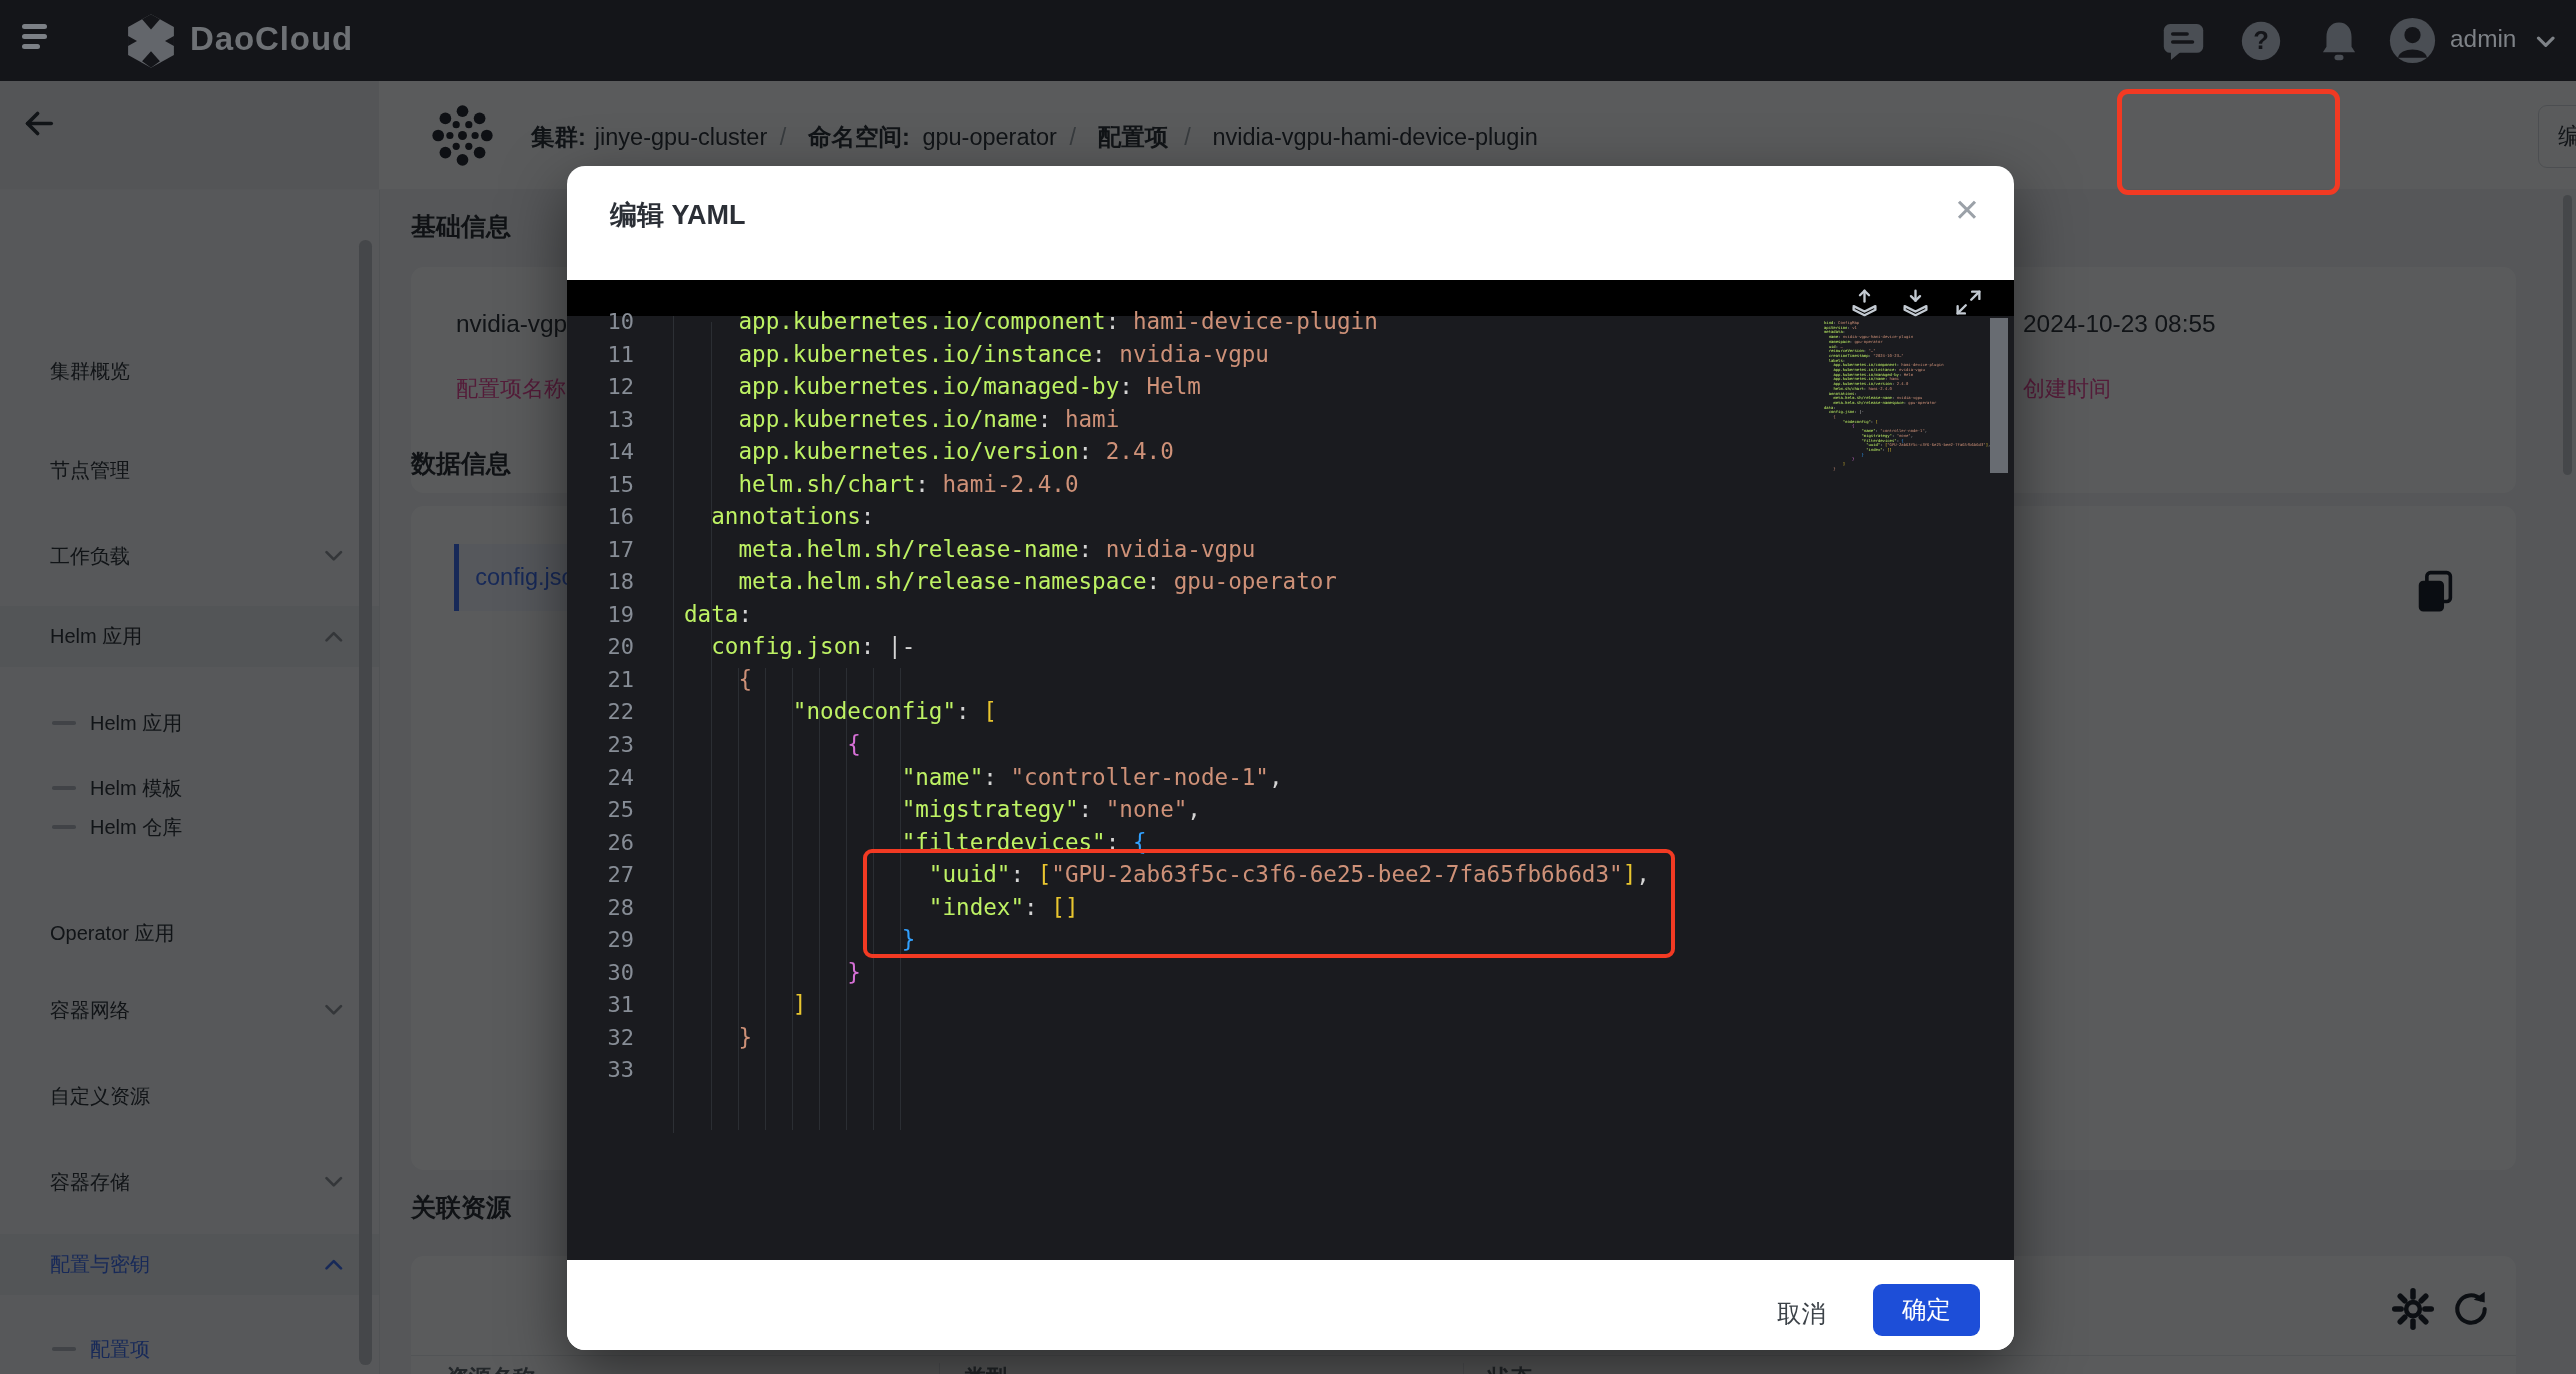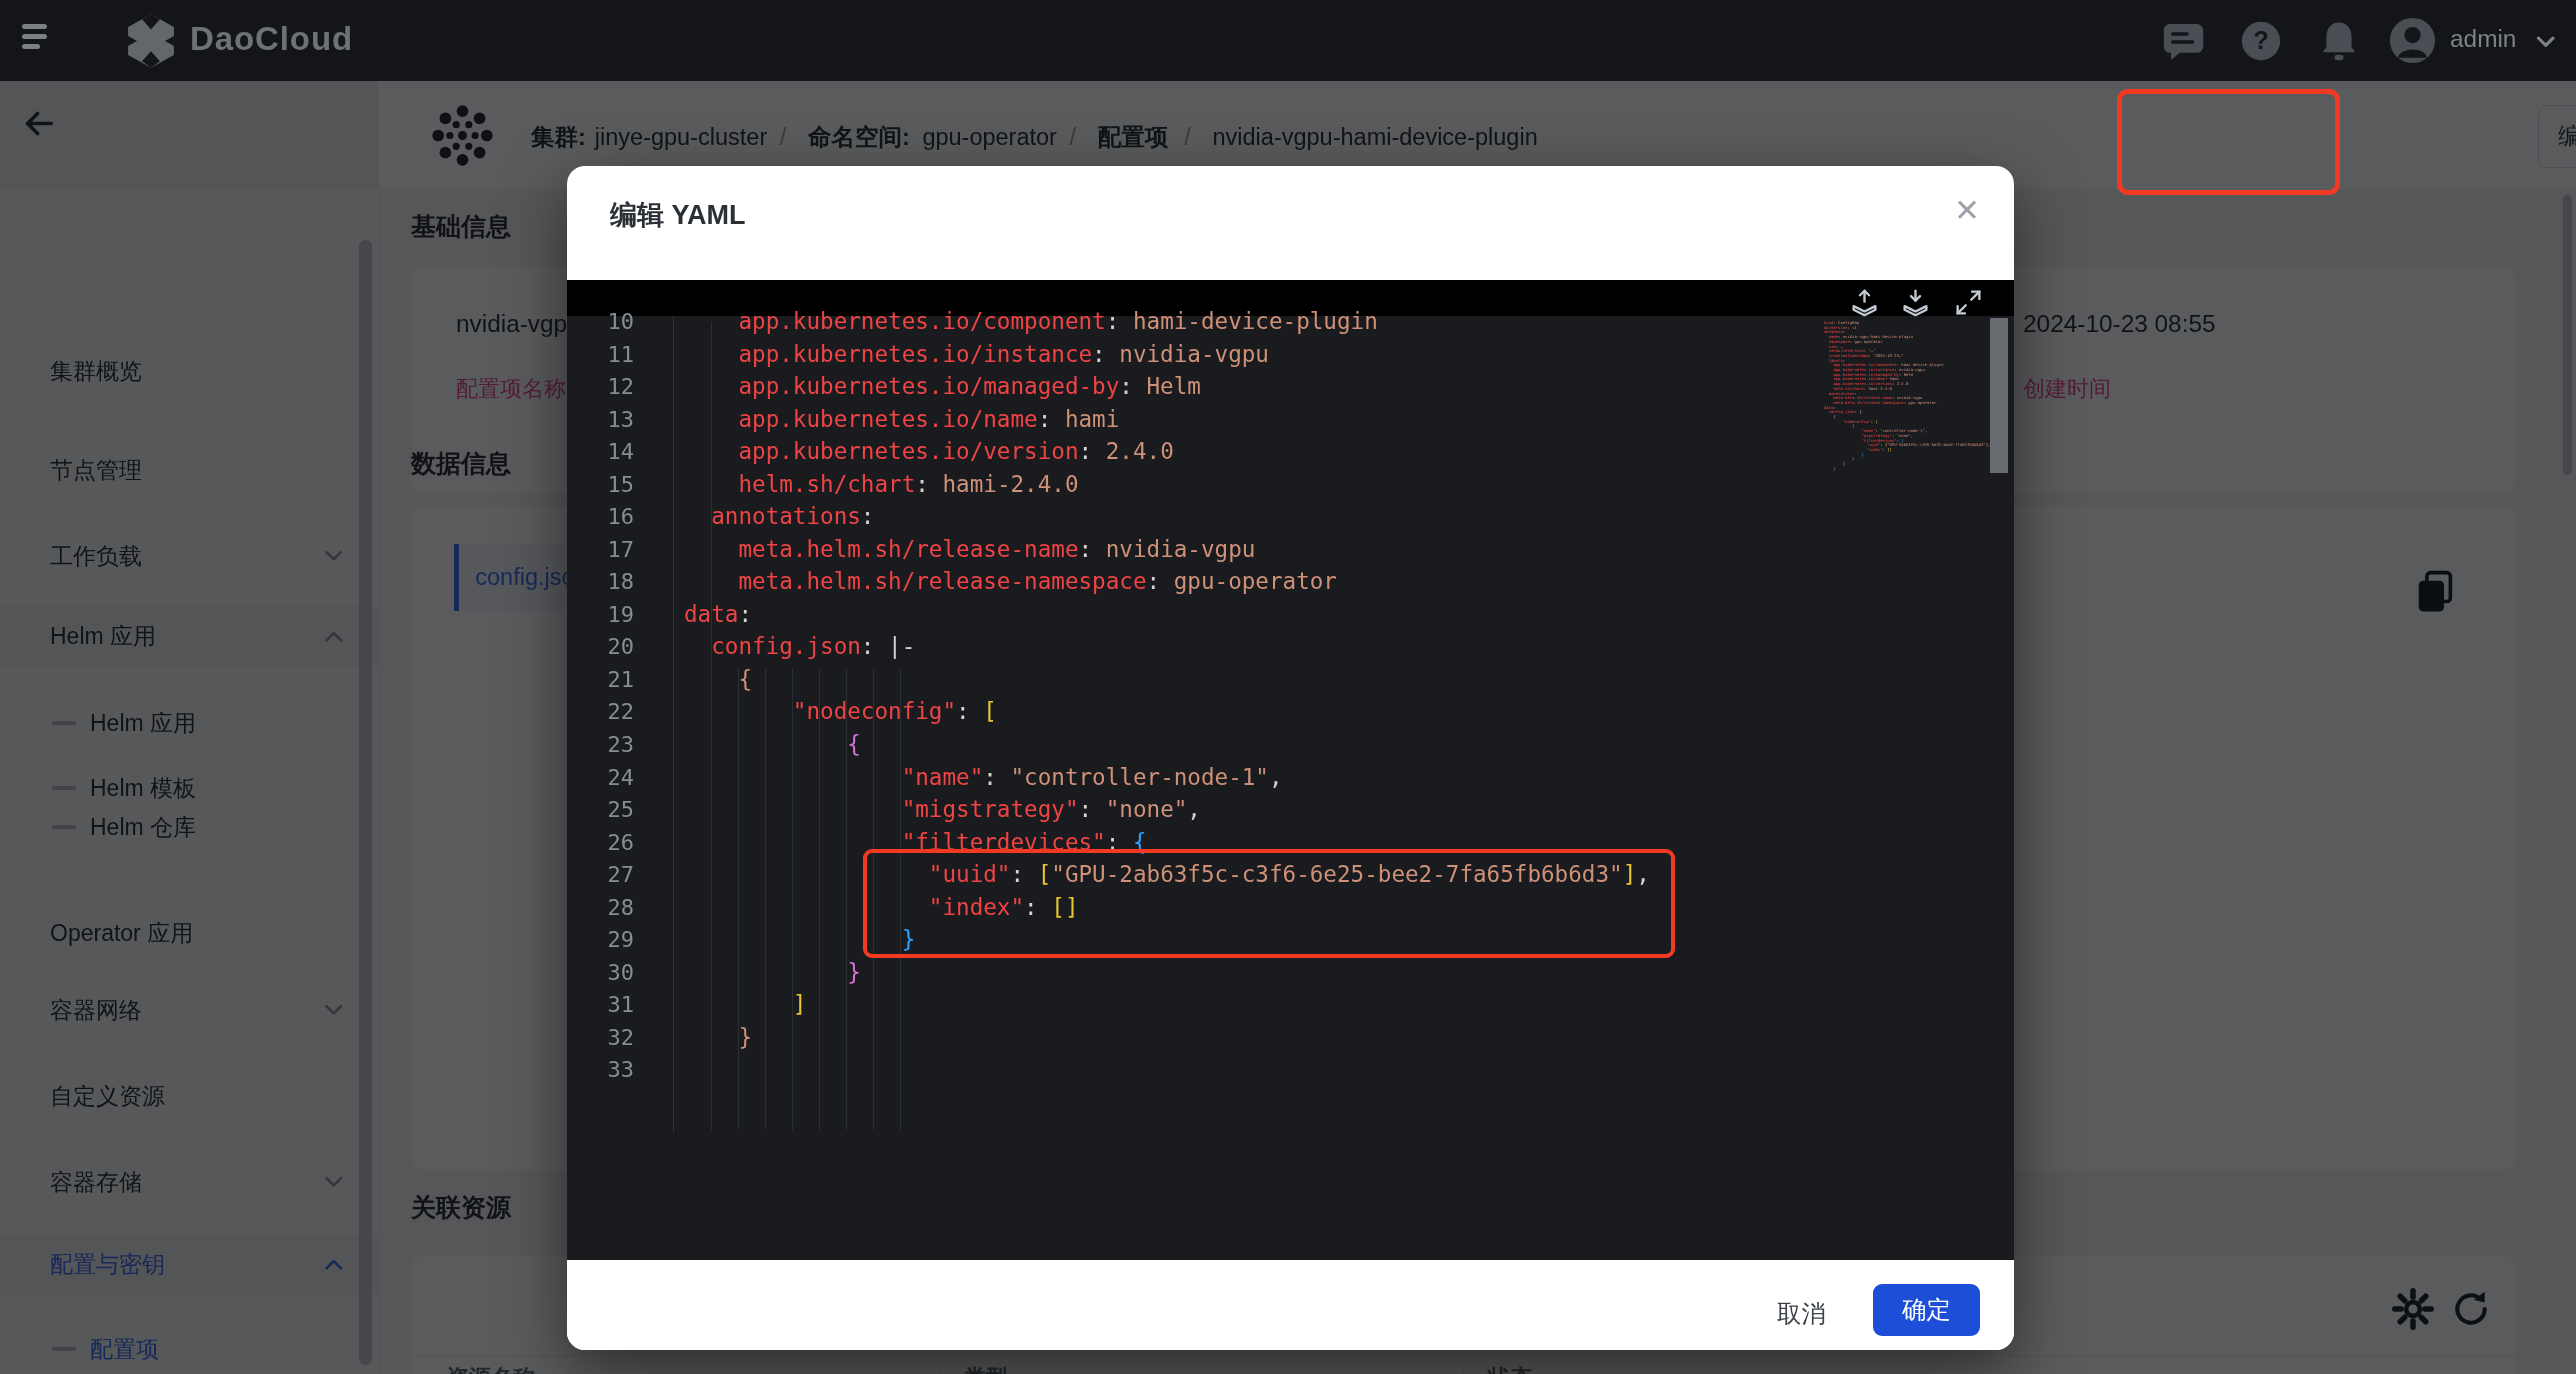--- a/index.html
+++ b/index.html
@@ -15,21 +15,21 @@
   .subhead-left{left:0;top:81px;width:379px;height:108px;background:#eceef0;z-index:1}
   .subhead-right{left:379px;top:81px;width:2197px;height:108px;background:#ffffff;z-index:1}
   .cluster-title{font-size:26px;font-weight:700;color:#24292f}
   .crumb{font-size:23.5px;color:#2a2f36;white-space:nowrap}
   .crumb .b{font-weight:700}
   .crumb .sep{color:#9aa0a6;padding:0 12.6px}
   .hbtn{height:61px;border:1.8px solid #d6d9de;border-radius:9px;background:#fff;
         font-size:23.5px;color:#2a2f36;display:flex;align-items:center;justify-content:center}
   
   .sidebar{left:0;top:190px;width:379px;height:1185px;background:#f5f6f8;overflow:hidden;z-index:1;border-right:0.9px solid #e4e6e9}
-  .side-row{position:absolute;left:0;width:379px;height:58px;display:flex;align-items:center;font-size:23px;color:#2b3036}
+  .side-row{position:absolute;left:0;width:379px;height:58px;display:flex;align-items:center;font-size:20px;color:#2b3036}
   .side-row.band{background:#eaecef;height:61px}
   .side-row .lab{margin-left:50px}
   .side-row.sub .lab{margin-left:90px}
   .side-row.active .lab{color:#3d6ef2}
   .side-row .dash{position:absolute;left:52px;width:23.5px;height:3.6px;border-radius:1.8px;background:#b6bac0}
   .side-row .chev{position:absolute;right:34px;color:#8f949a;display:flex}
   .side-row.active .chev{color:#3d6ef2}
   
   .sec-title{font-size:25px;font-weight:700;color:#262b31}
   .card{background:#ffffff;border-radius:12.6px}
@@ -44,21 +44,21 @@
          box-shadow:0 22px 63px rgba(0,0,0,.5);z-index:30;overflow:hidden}
   .modal-title{font-size:27px;font-weight:700;color:#2b2f36}
   .modal-close{font-size:31px;color:#9ba1a8;line-height:31px}
   .editor{left:0;top:114px;width:1447px;height:980px;background:#1a1b1f;position:absolute}
   .ed-toolbar{position:absolute;left:0;top:0;width:1447px;height:36px;background:#000}
   .ed-toolbar svg{position:absolute;top:4.5px;color:#c3cad2}
   .code-row{position:absolute;left:0;width:1447px;height:33px;line-height:33px;
             font-family:"DejaVu Sans Mono",monospace;font-size:22.6px;white-space:pre}
   .code-row .ln{position:absolute;left:27px;width:40px;text-align:right;font-size:22px;color:#878d96}
   .code-row .ct{position:absolute;left:117px}
-  .tk-k{color:#ef4444}.tk-p{color:#d4d4d4}.tk-s{color:#ce9178}
+  .tk-k{color:#bef264}.tk-p{color:#d4d4d4}.tk-s{color:#ce9178}
   .tk-b1{color:#ce9178}.tk-b2{color:#e9c62f}.tk-b3{color:#d670d6}.tk-b4{color:#31a1ff}
   .gutter-line{position:absolute;left:106px;top:36px;width:0.9px;height:817px;background:#2d3035}
   .guide-a{position:absolute;left:144px;top:42px;width:0.9px;height:585px;background:#2b2e33}
   .guide-strip{position:absolute;left:144px;top:388px;width:191px;height:462px;
                background:repeating-linear-gradient(to right,#2b2e33 0 0.9px,transparent 0.9px 27px)}
   .minimap{position:absolute;left:1257px;top:41px;width:176px;font-family:"DejaVu Sans Mono",monospace;
            font-size:3.9px;line-height:4.7px;white-space:pre;overflow:hidden}
   .ed-scroll{position:absolute;left:1423px;top:38px;width:18px;height:155px;background:rgba(170,175,182,.55)}
   .modal-footer{position:absolute;left:0;top:1094px;width:1447px;height:90px;background:#fff}
   .btn-cancel{font-size:24.4px;color:#3c4248}

